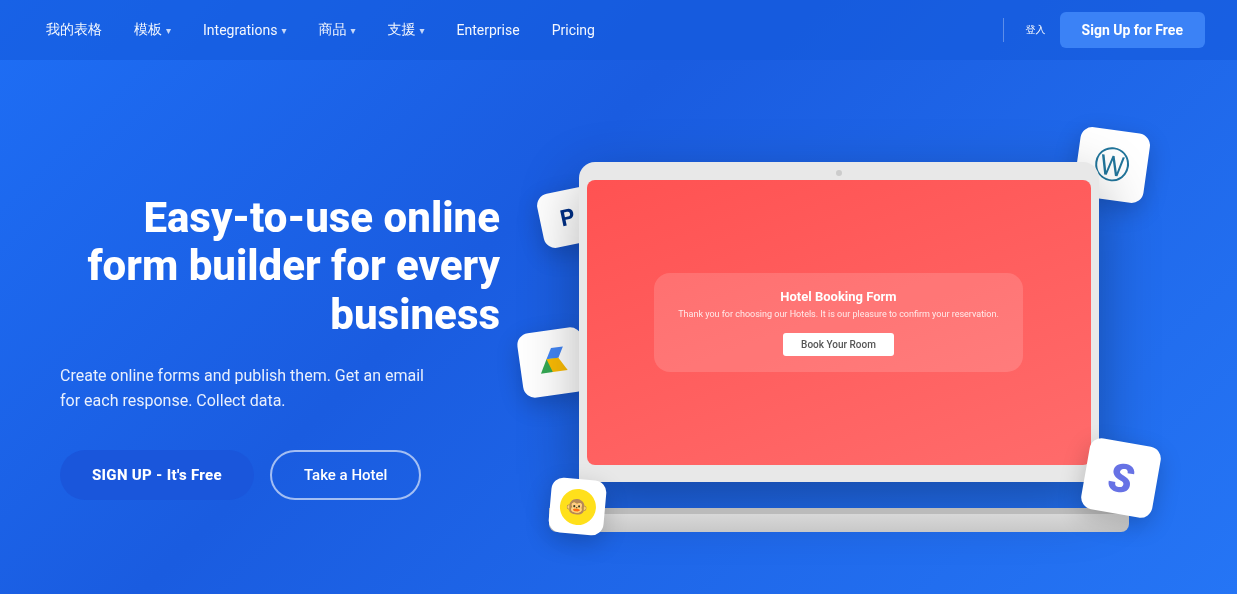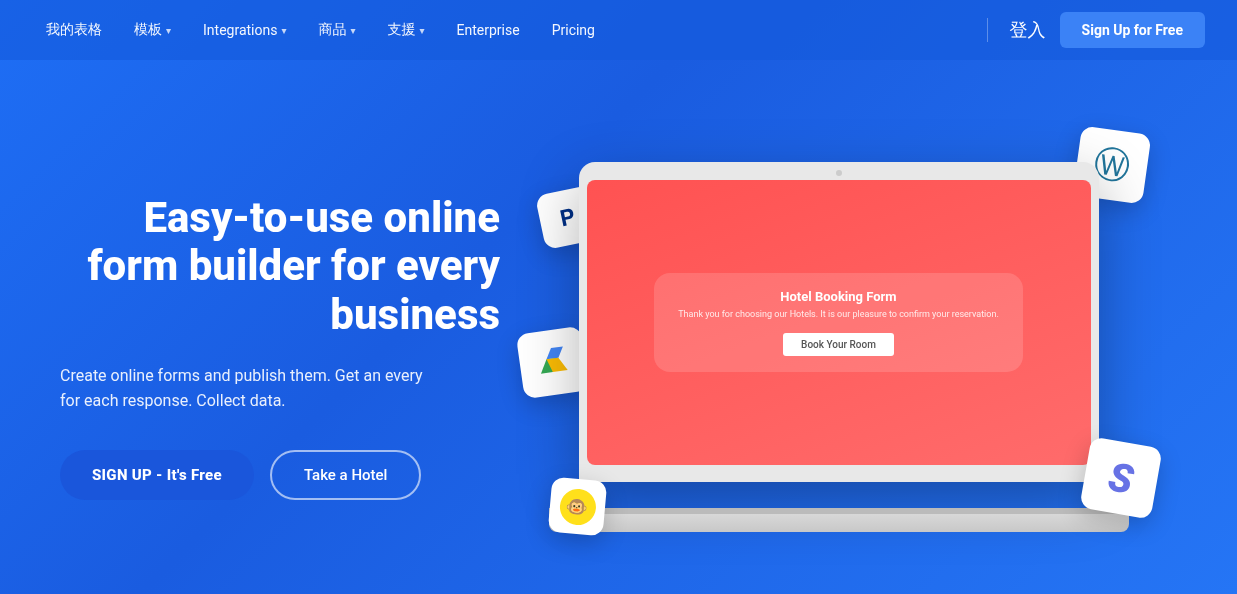--- a/index.html
+++ b/index.html
@@ -56,21 +56,21 @@
       opacity: 0.8;
     }
     .nav-divider {
       width: 1px;
       height: 24px;
       background: rgba(255,255,255,0.3);
       margin: 0 8px;
     }
     .nav-login {
       color: #fff;
-      font-size: 18px;
+      font-size: 10px;
       padding: 8px 14px;
       cursor: pointer;
     }
     .nav-signup-btn {
       background: #3b82f6;
       color: #fff;
       font-size: 14px;
       font-weight: 700;
       padding: 10px 22px;
       border-radius: 6px;
@@ -305,21 +305,21 @@
   </div>
 
   <div class="nav-divider"></div>
   <span class="nav-login">登入</span>
   <div class="nav-signup-btn">Sign Up for Free</div>
 </nav>
 
 <section class="hero">
   <div class="hero-left">
     <h1 class="hero-title">Easy-to-use online form builder for every business</h1>
-    <p class="hero-subtitle">Create online forms and publish them. Get an every for each response. Collect data.</p>
+    <p class="hero-subtitle">Create online forms and publish them. Get an email for each response. Collect data.</p>
     <div class="hero-buttons">
       <div class="btn-signup">
         <span>SIGN UP - It's Free</span>
       </div>
       <div class="btn-tour">Take a Hotel</div>
     </div>
   </div>
 
   <div class="hero-right">
 

